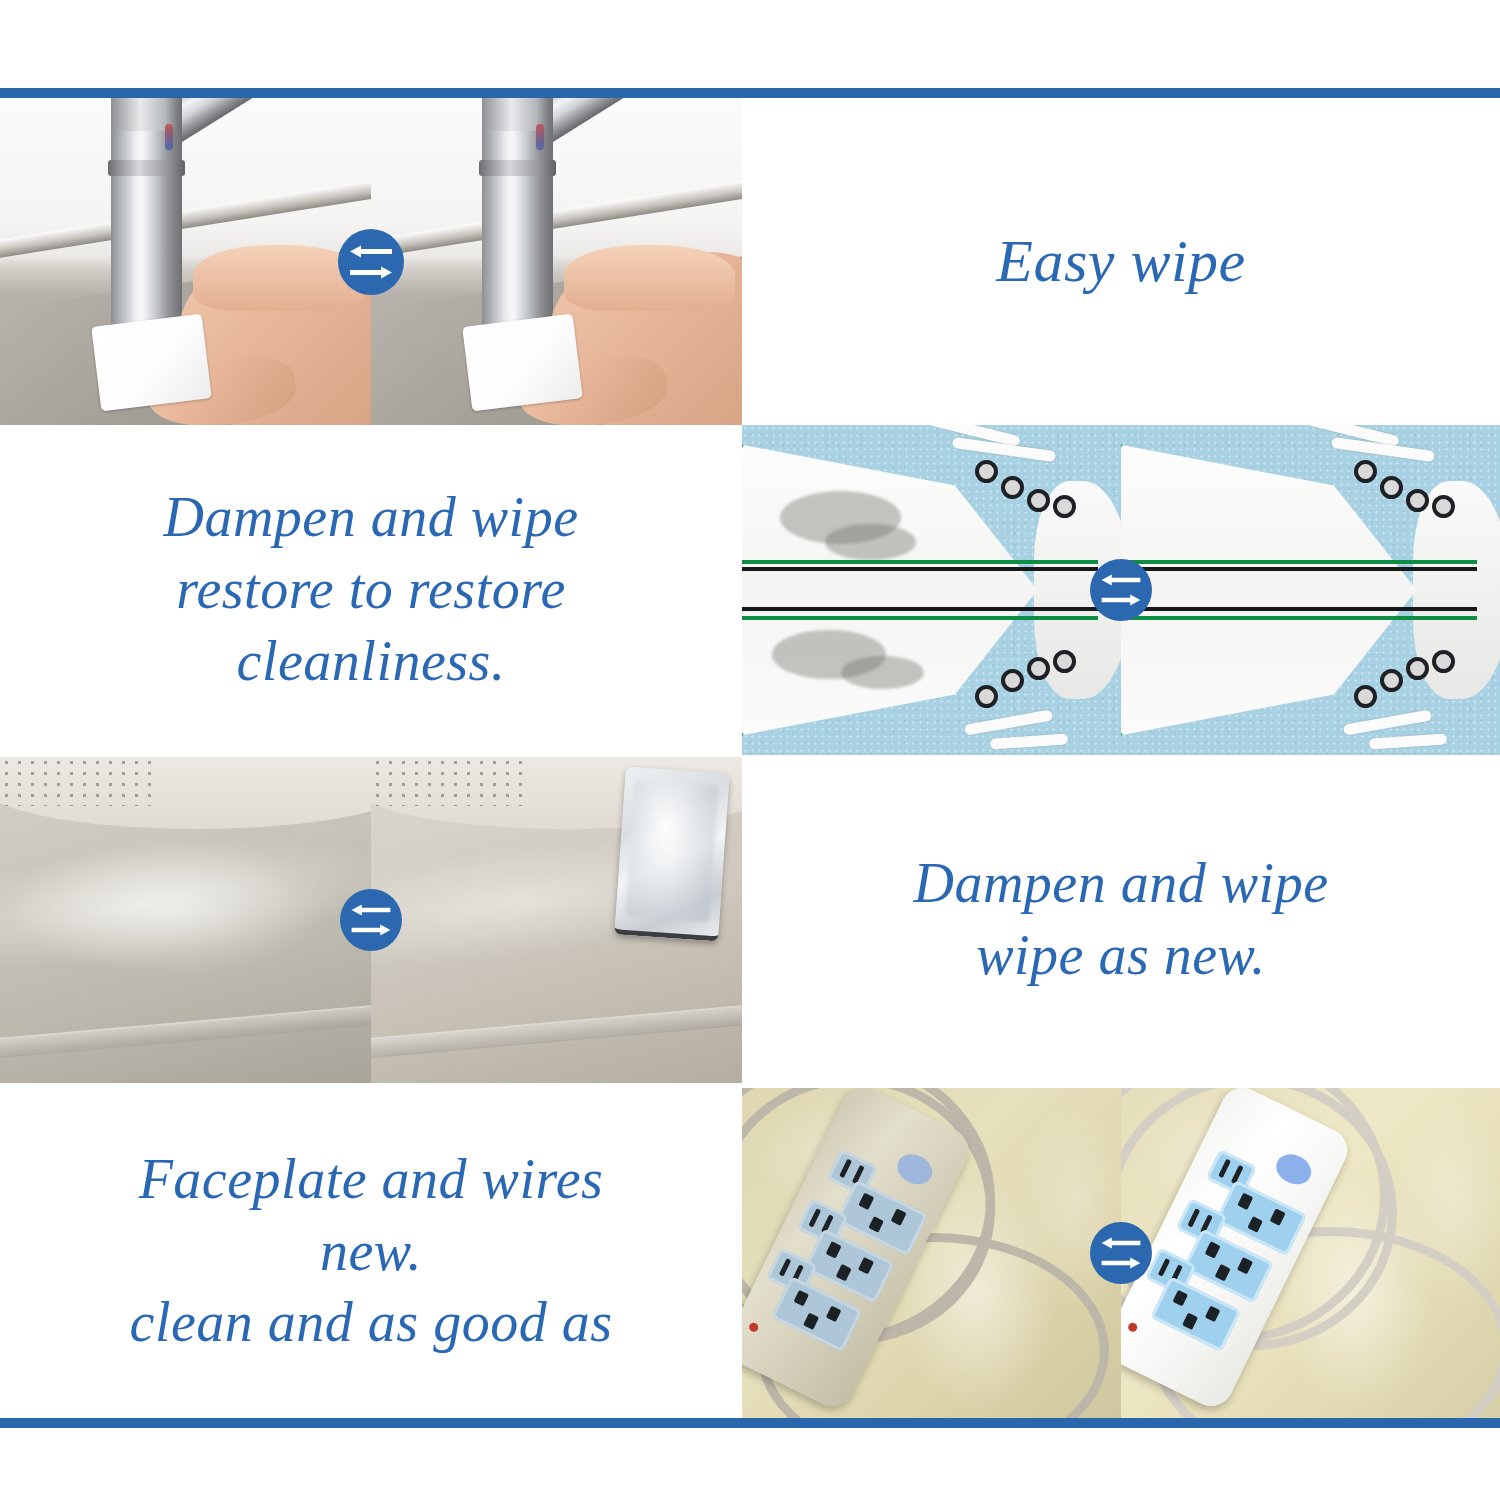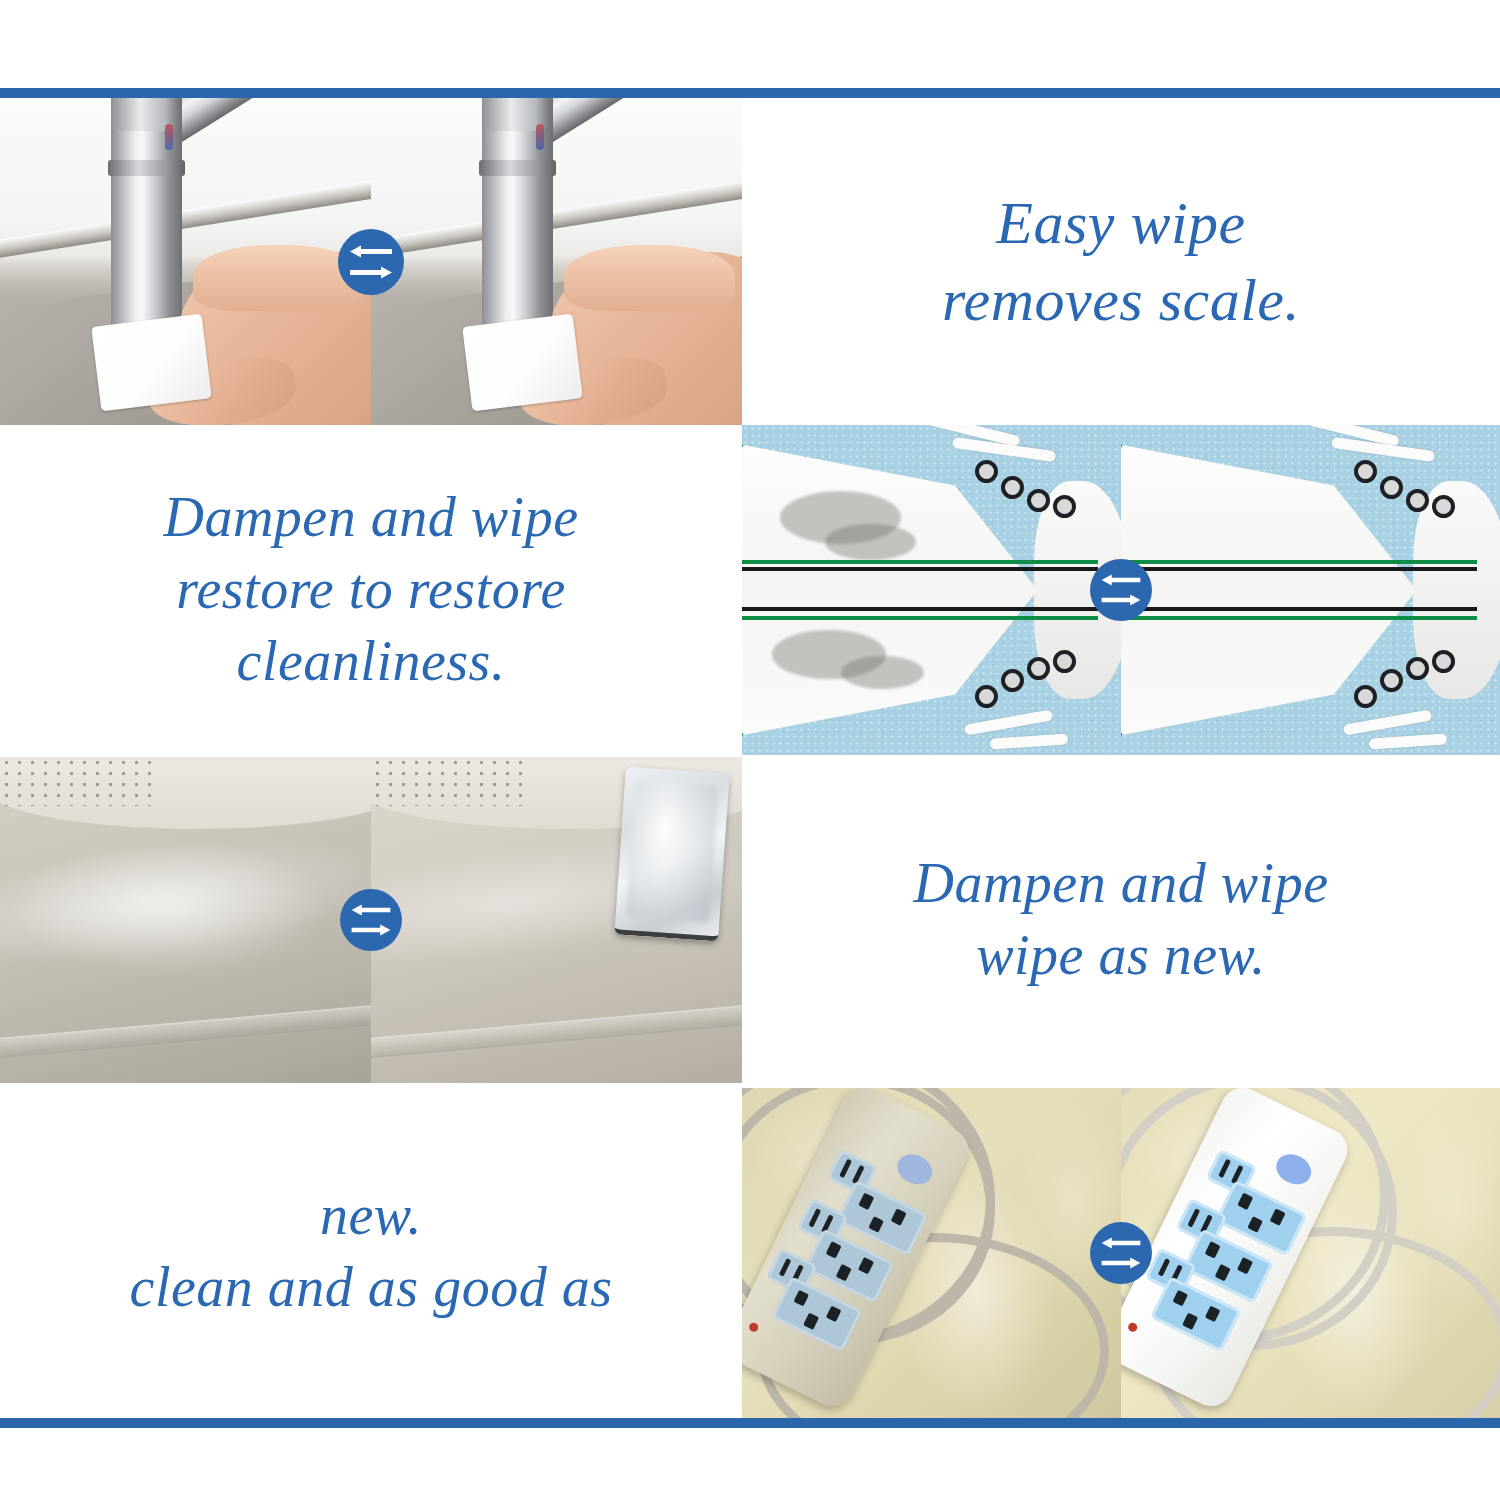--- a/index.html
+++ b/index.html
@@ -380,21 +380,20 @@
       </svg>
       <svg width="42" height="13" viewBox="0 0 42 13">
         <path d="M42 6.5 L31 0.5 L31 4 L0 4 L0 9 L31 9 L31 12.5 Z" fill="#ffffff"></path>
       </svg>
     </div>
   </div>
 
   <div class="caption" style="left:742px;top:98px;width:758px;height:327px;font-size:60px;">
     <span>
       <span>Easy wipe</span>
-      <span>removes scale.</span>
     </span>
   </div>
 
   <div class="caption" style="left:0;top:425px;width:742px;height:330px;font-size:56px;">
     <span>
       <span>Dampen and wipe</span>
       <span>restore to restore</span>
       <span>cleanliness.</span>
     </span>
   </div>
@@ -497,20 +496,21 @@
 
   <div class="caption" style="left:742px;top:757px;width:758px;height:326px;font-size:56px;">
     <span>
       <span>Dampen and wipe</span>
       <span>wipe as new.</span>
     </span>
   </div>
 
   <div class="caption" style="left:0;top:1085px;width:742px;height:333px;font-size:56px;">
     <span>
+      <span>Faceplate and wires</span>
       <span>new.</span>
       <span>clean and as good as</span>
     </span>
   </div>
 
   <div class="panel" style="left:742px;top:1088px;width:758px;height:330px;">
 
     <div class="half left">
       <div class="strip-bg dirty"></div>
       <div class="strip-floral"></div>

